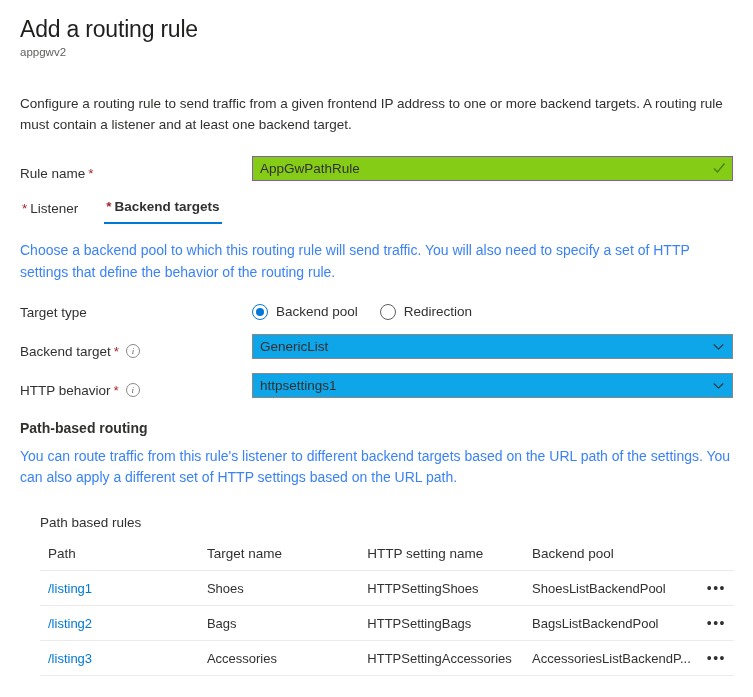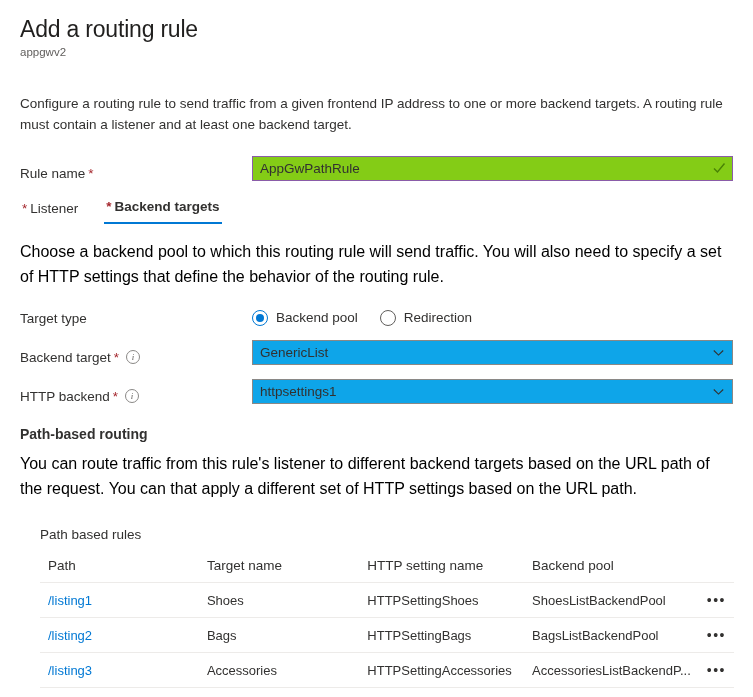--- a/index.html
+++ b/index.html
@@ -143,22 +143,22 @@
   }
   .tab .ast {
     color: #a4262c;
     margin-right: 3px;
   }
   .tab.active {
     font-weight: bold;
     border-bottom: 2px solid #0078d4;
   }
   .section-desc {
-    font-size: 16px;
-    color: #000000;
+    font-size: 14px;
+    color: #3b82f6;
     line-height: 1.55;
     max-width: 715px;
     margin-bottom: 20px;
   }
   .radio-group {
     display: flex;
     align-items: center;
     gap: 22px;
     flex: 1;
   }
@@ -309,36 +309,36 @@
       <span class="chevron">
         <svg width="11" height="7" viewBox="0 0 11 7" aria-hidden="true">
           <polyline points="0.8,1 5.5,5.6 10.2,1" fill="none" stroke="#323130" stroke-width="1.1"></polyline>
         </svg>
       </span>
     </div>
   </div>
 
   <div class="form-row">
     <div class="form-label">
-      <span>HTTP backend</span>
+      <span>HTTP behavior</span>
       <span class="req">*</span>
       <span class="info-icon">i</span>
     </div>
     <div class="select-wrap">
       <div class="select-box">httpsettings1</div>
       <span class="chevron">
         <svg width="11" height="7" viewBox="0 0 11 7" aria-hidden="true">
           <polyline points="0.8,1 5.5,5.6 10.2,1" fill="none" stroke="#323130" stroke-width="1.1"></polyline>
         </svg>
       </span>
     </div>
   </div>
 
   <div class="section-heading">Path-based routing</div>
-  <div class="section-desc">You can route traffic from this rule's listener to different backend targets based on the URL path of the request. You can that apply a different set of HTTP settings based on the URL path.</div>
+  <div class="section-desc">You can route traffic from this rule's listener to different backend targets based on the URL path of the settings. You can also apply a different set of HTTP settings based on the URL path.</div>
 
   <div class="path-table-wrap">
     <div class="table-title">Path based rules</div>
     <table class="path-table">
       <thead>
         <tr>
           <th class="col-path">Path</th>
           <th class="col-target">Target name</th>
           <th class="col-http">HTTP setting name</th>
           <th class="col-pool">Backend pool</th>

